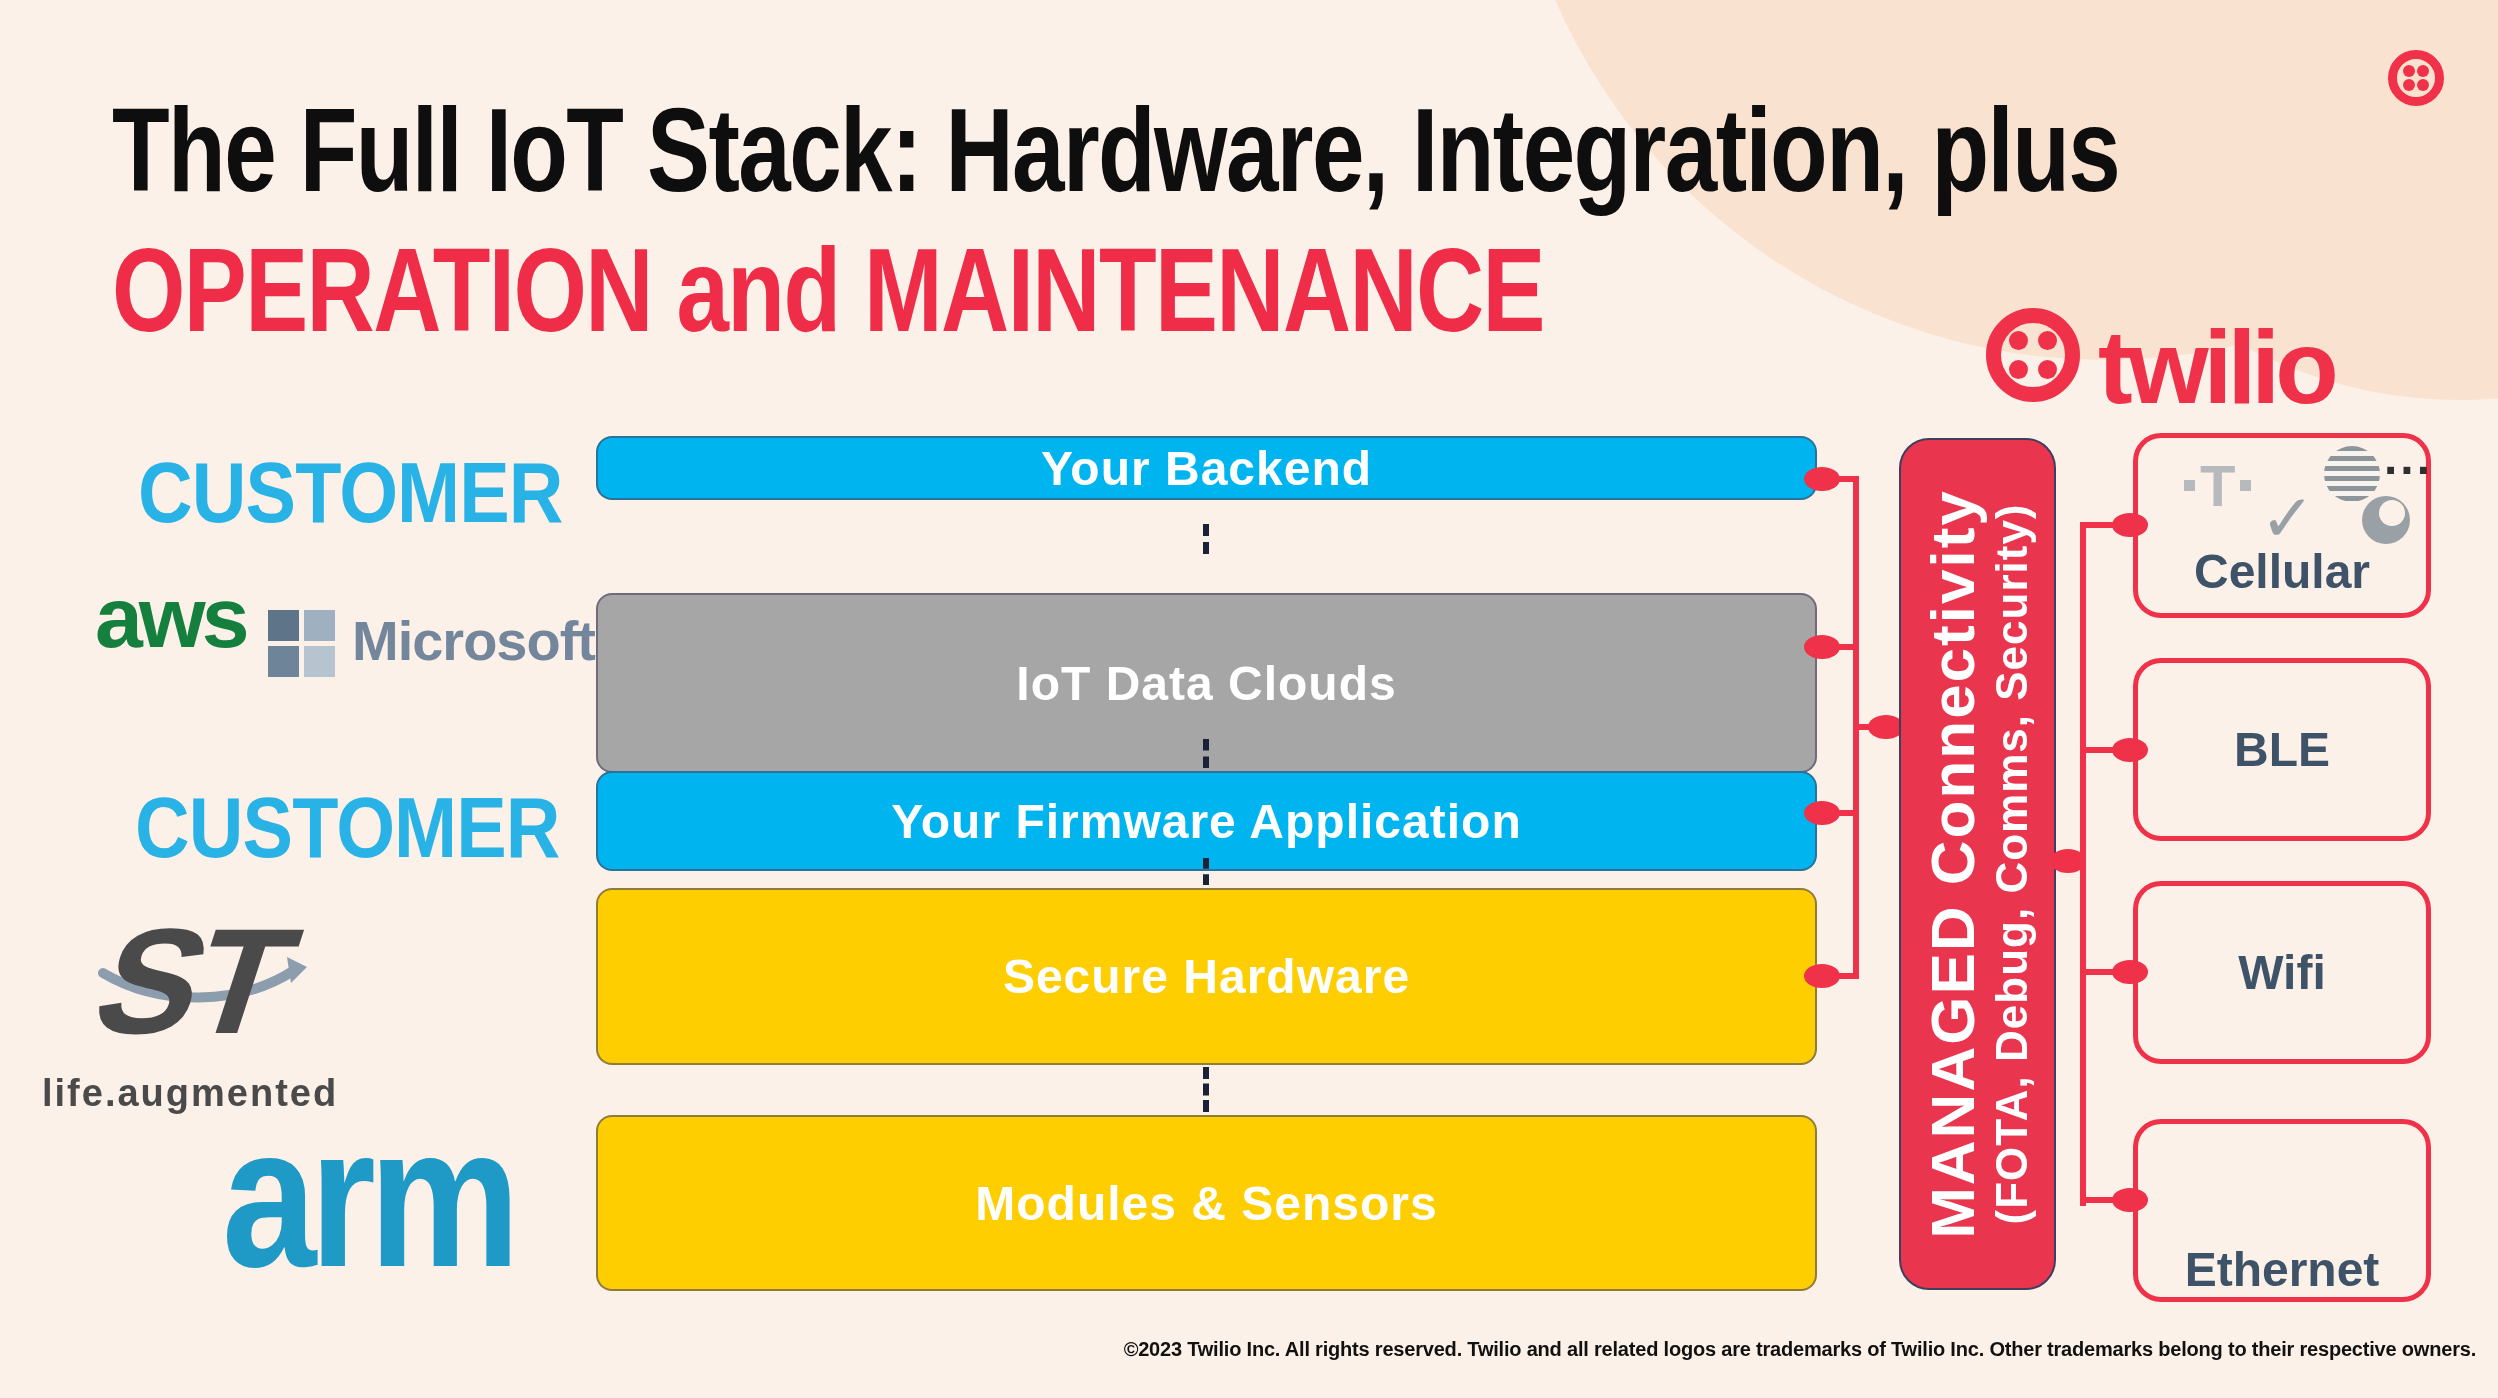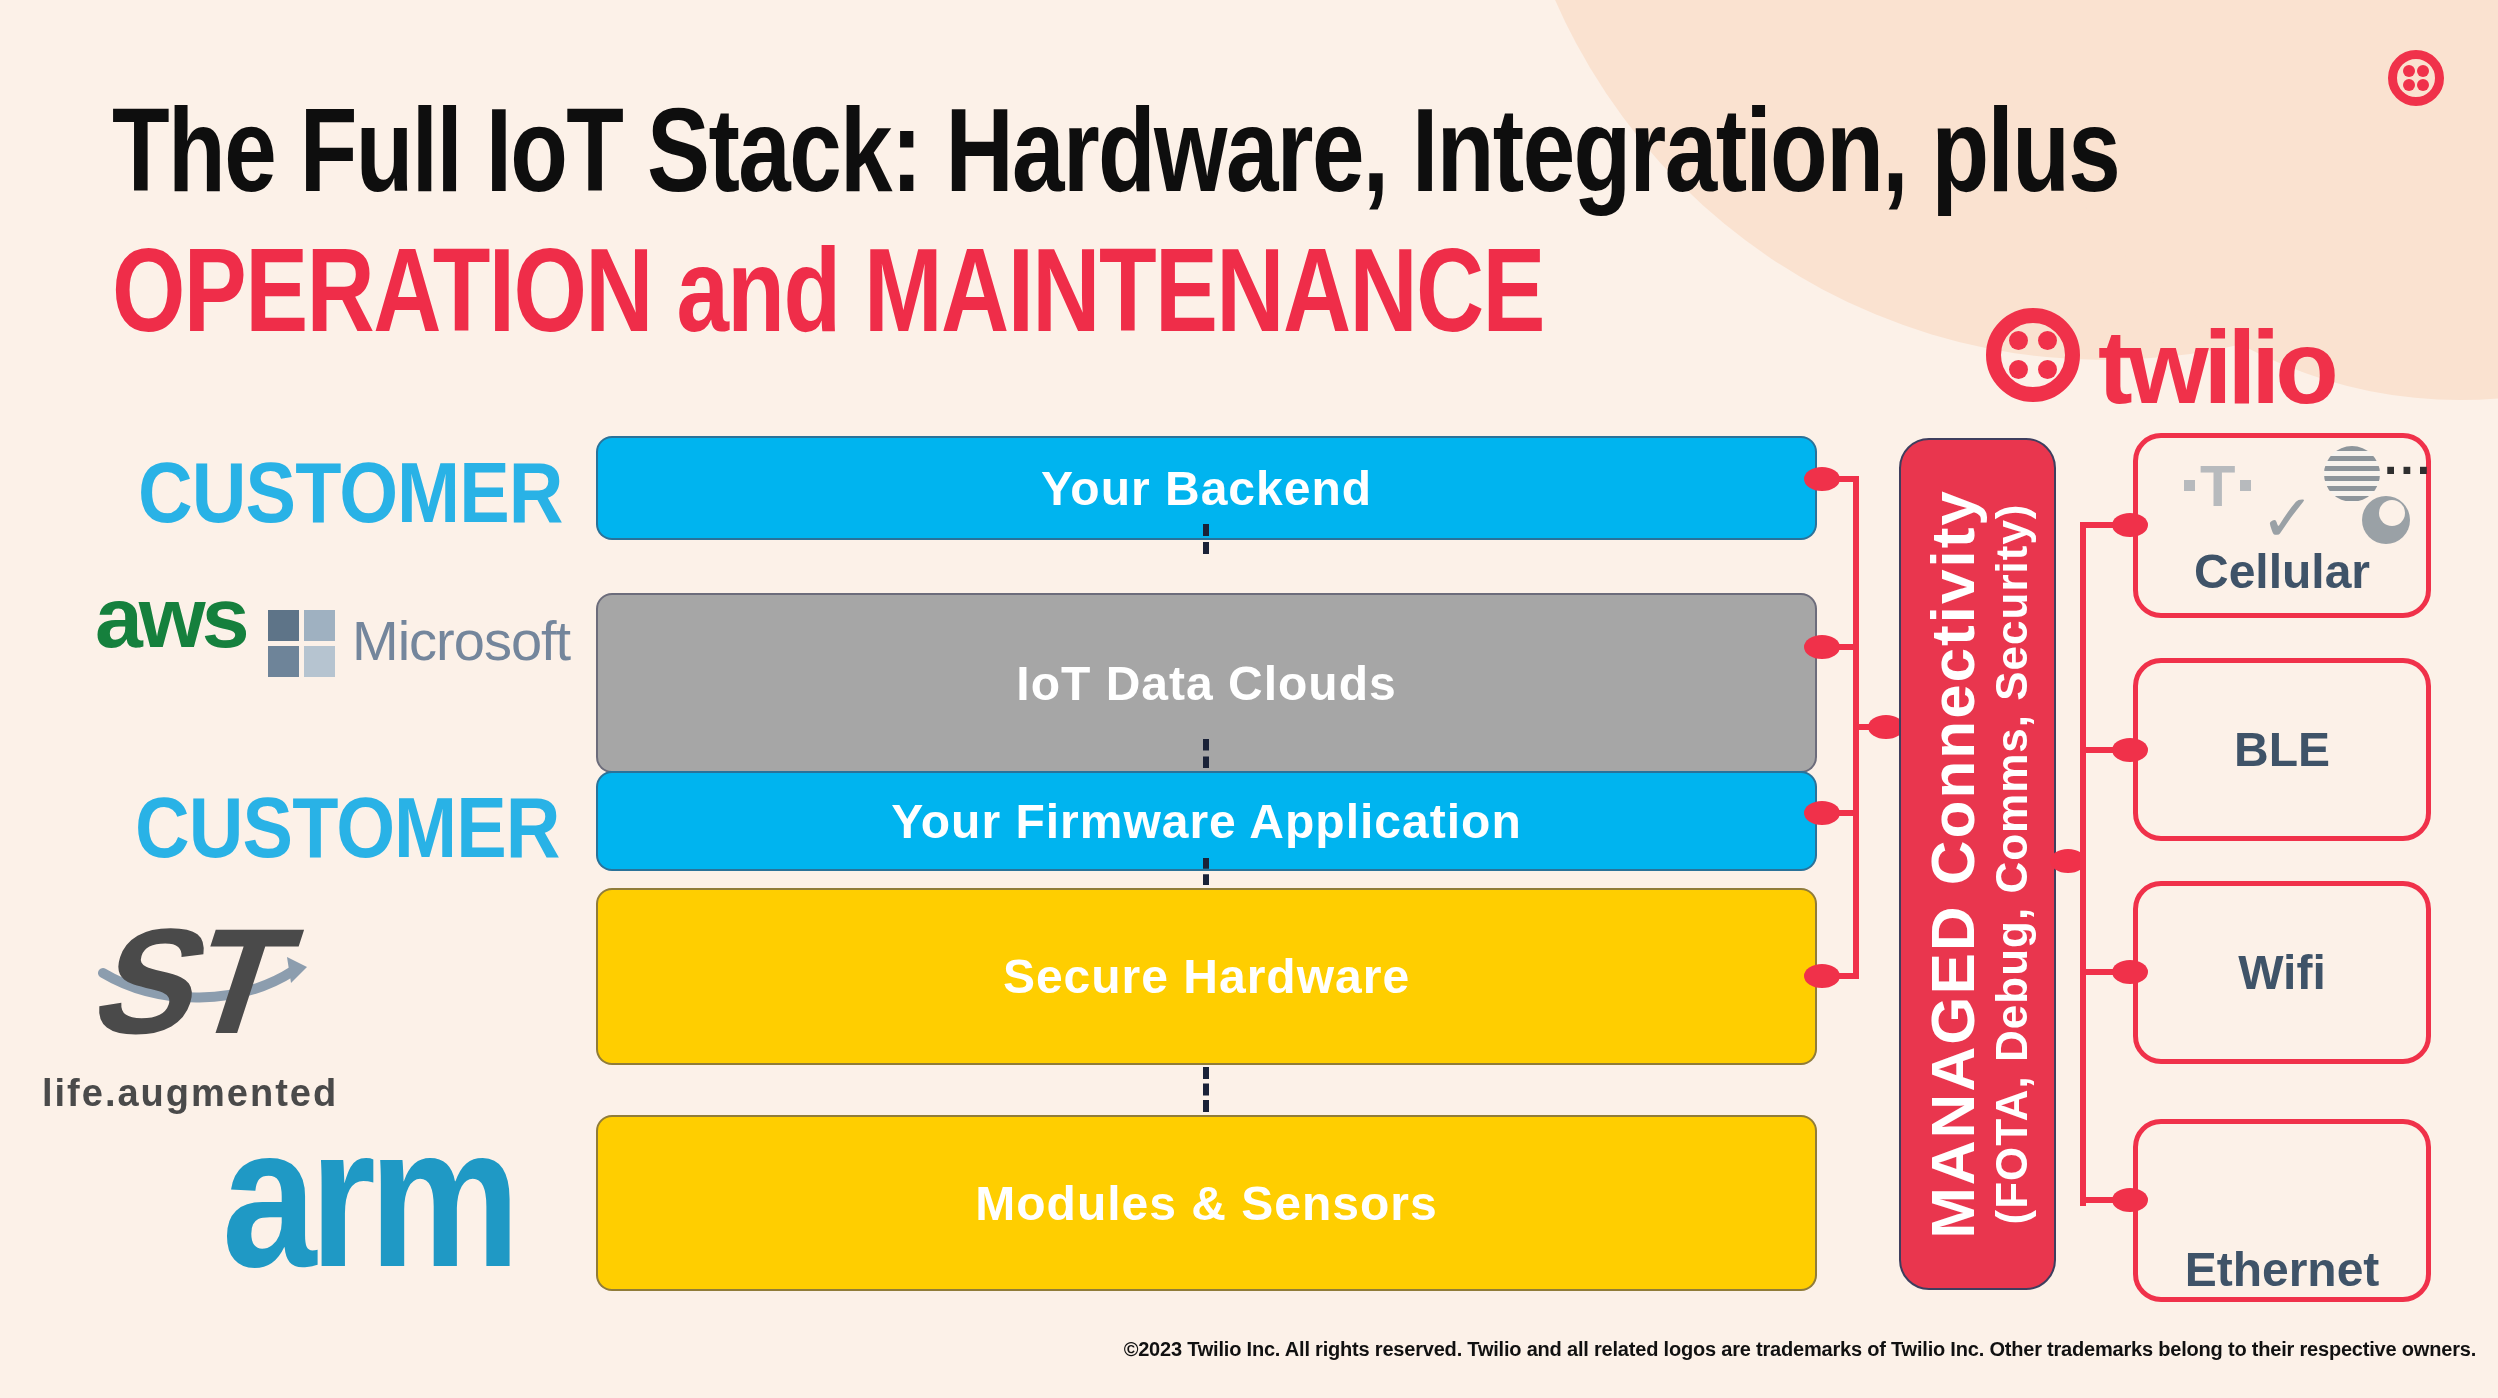--- a/index.html
+++ b/index.html
@@ -38,38 +38,38 @@
   .customer.c1{left:138px;top:443px;}
   .customer.c2{left:135px;top:778px;}
 
   .aws-text{position:absolute;left:95px;top:568px;font-size:86px;font-weight:800;color:#15803d;
     letter-spacing:-4px;}
   .aws-swoosh{position:absolute;left:55px;top:945px;}
   .ms-grid{position:absolute;left:268px;top:610px;width:67px;height:67px;display:grid;
     grid-template-columns:31px 31px;grid-template-rows:31px 31px;gap:5px;}
   .ms-grid i{display:block;}
   .ms1{background:#5E7488;}.ms2{background:#9FB1C1;}.ms3{background:#6E8499;}.ms4{background:#B6C4D0;}
-  .ms-text{position:absolute;left:352px;top:608px;font-size:56px;font-weight:400;color:#74869C;
+  .ms-text{position:absolute;left:352px;top:608px;font-size:56px;font-weight:700;color:#74869C;
     letter-spacing:-1px;}
 
   .st-mark{position:absolute;left:75px;top:895px;font-size:150px;font-weight:900;color:#4A4A4A;
     transform:skewX(-18deg);transform-origin:left bottom;letter-spacing:-6px;}
   .st-tagline{position:absolute;left:42px;top:1072px;font-size:38px;color:#4A4A4A;letter-spacing:2px;font-weight:bold;}
 
   .arm-text{position:absolute;left:222px;top:1082px;font-size:200px;font-weight:700;color:#1F99C5;
     letter-spacing:-8px;transform:scaleX(.85);transform-origin:left top;}
 
   
   .sbox{position:absolute;left:596px;width:1221px;border-radius:16px;box-sizing:border-box;
     border:2px solid rgba(70,70,95,.6);display:flex;align-items:center;justify-content:center;
     color:#fff;font-weight:700;font-size:48px;letter-spacing:1px;}
   .sbox.cyan{background:#00B4EF;}
   .sbox.gray{background:#A6A6A6;}
   .sbox.yellow{background:#FFCE00;}
-  .sb1{top:436px;height:104px;}
+  .sb1{top:436px;height:64px;}
   .sb2{top:557px;height:180px;margin-top:36px;}
   .sb3{top:771px;height:100px;}
   .sb4{top:888px;height:177px;}
   .sb5{top:1115px;height:176px;}
 
   
   .dash{position:absolute;left:1203px;width:0;border-left:6px dashed #1A2238;}
   .dg1{top:524px;height:30px;}
   .dg2{top:739px;height:29px;}
   .dg3{top:858px;height:27px;}

